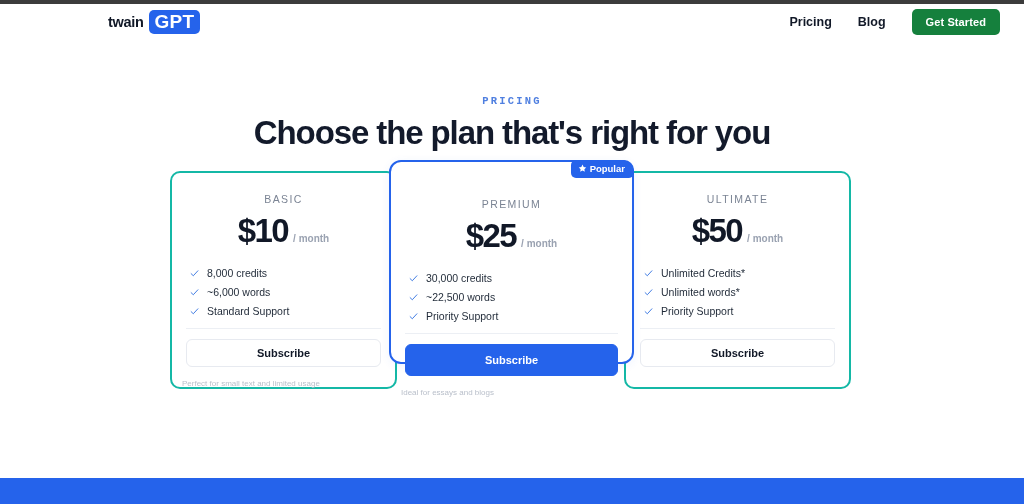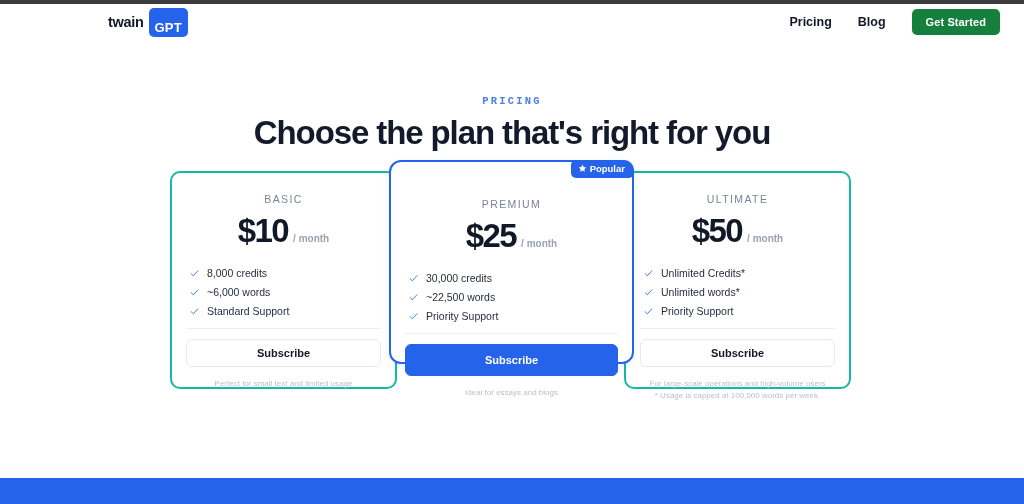--- a/index.html
+++ b/index.html
@@ -55,24 +55,24 @@
   }
   .logo-word {
     font-size: 14.5px;
     font-weight: bold;
     letter-spacing: -0.3px;
     color: #111827;
   }
   .logo-badge {
     background: #2563eb;
     color: #ffffff;
-    font-size: 13px;
+    font-size: 19px;
     font-weight: bold;
     letter-spacing: 0.2px;
-    padding: 13px 6px 3px 6px;
+    padding: 2px 6px 3px 6px;
     border-radius: 5px;
     line-height: 1;
   }
 
   .nav {
     position: absolute;
     right: 24px;
     display: flex;
     align-items: center;
     gap: 26px;
@@ -265,21 +265,20 @@
   .btn-subscribe.primary {
     background: #2563eb;
     border: 1px solid #2563eb;
     color: #ffffff;
     padding: 9px 0;
   }
 
   .card-note {
     margin-top: 11px;
     padding: 0 10px;
-    text-align: center;
     font-size: 8px;
     color: #b9bfca;
     line-height: 1.55;
   }
 
   
   .footer-band {
     position: absolute;
     left: 0;
     top: 474px;
@@ -434,23 +433,19 @@
                 <path d="M1.5 6.2 L4.4 9 L10.5 2.4" fill="none" stroke="currentColor" stroke-width="1.2" stroke-linecap="round" stroke-linejoin="round"></path>
               </svg>
           </span>
           <span>Priority Support</span>
         </li>
       </ul>
       <div class="divider"></div>
       <div class="subscribe-wrap">
         <button class="btn-subscribe">Subscribe</button>
       </div>
-      <div class="card-note">
-        <div>For large-scale operations and high-volume users</div>
-        <div>* Usage is capped at 100,000 words per week.</div>
-      </div>
     </div>
 
   </div>
 
   <div class="footer-band"></div>
 
 </div>
 
 </body></html>

